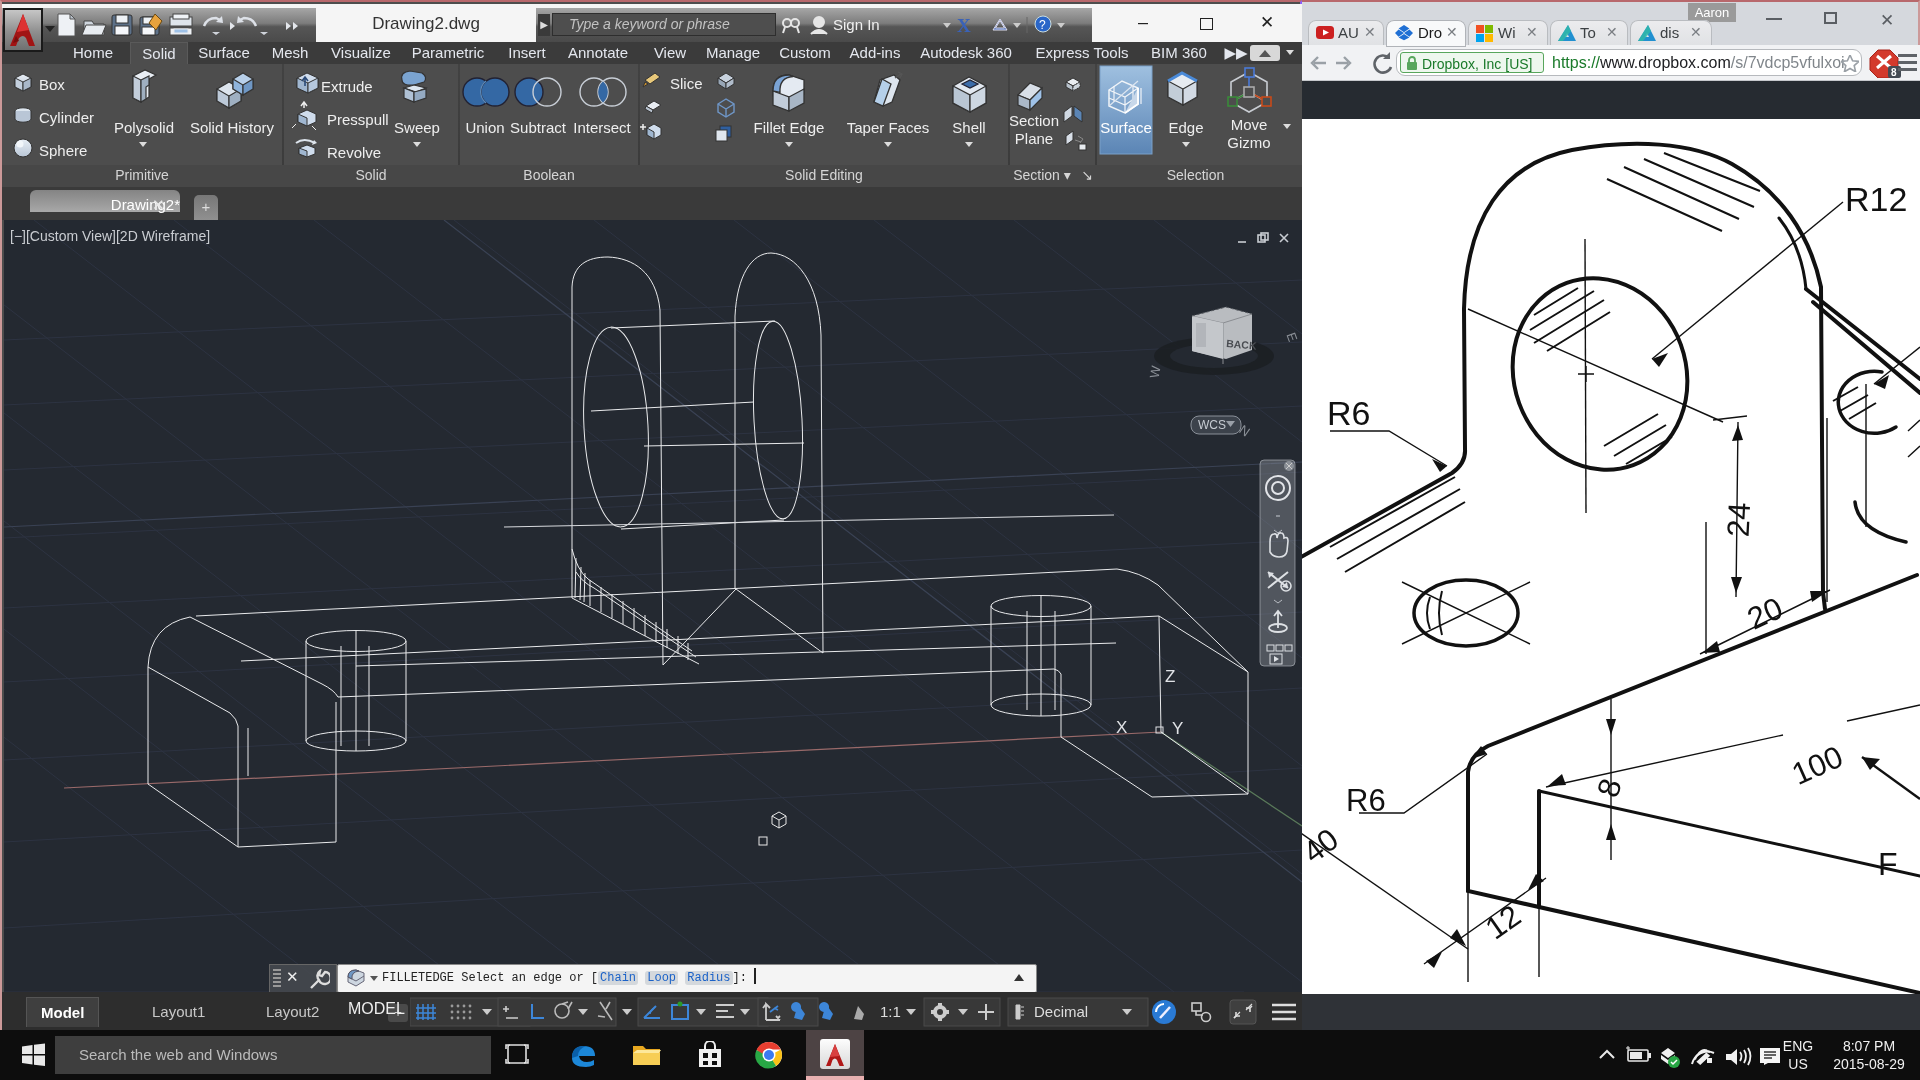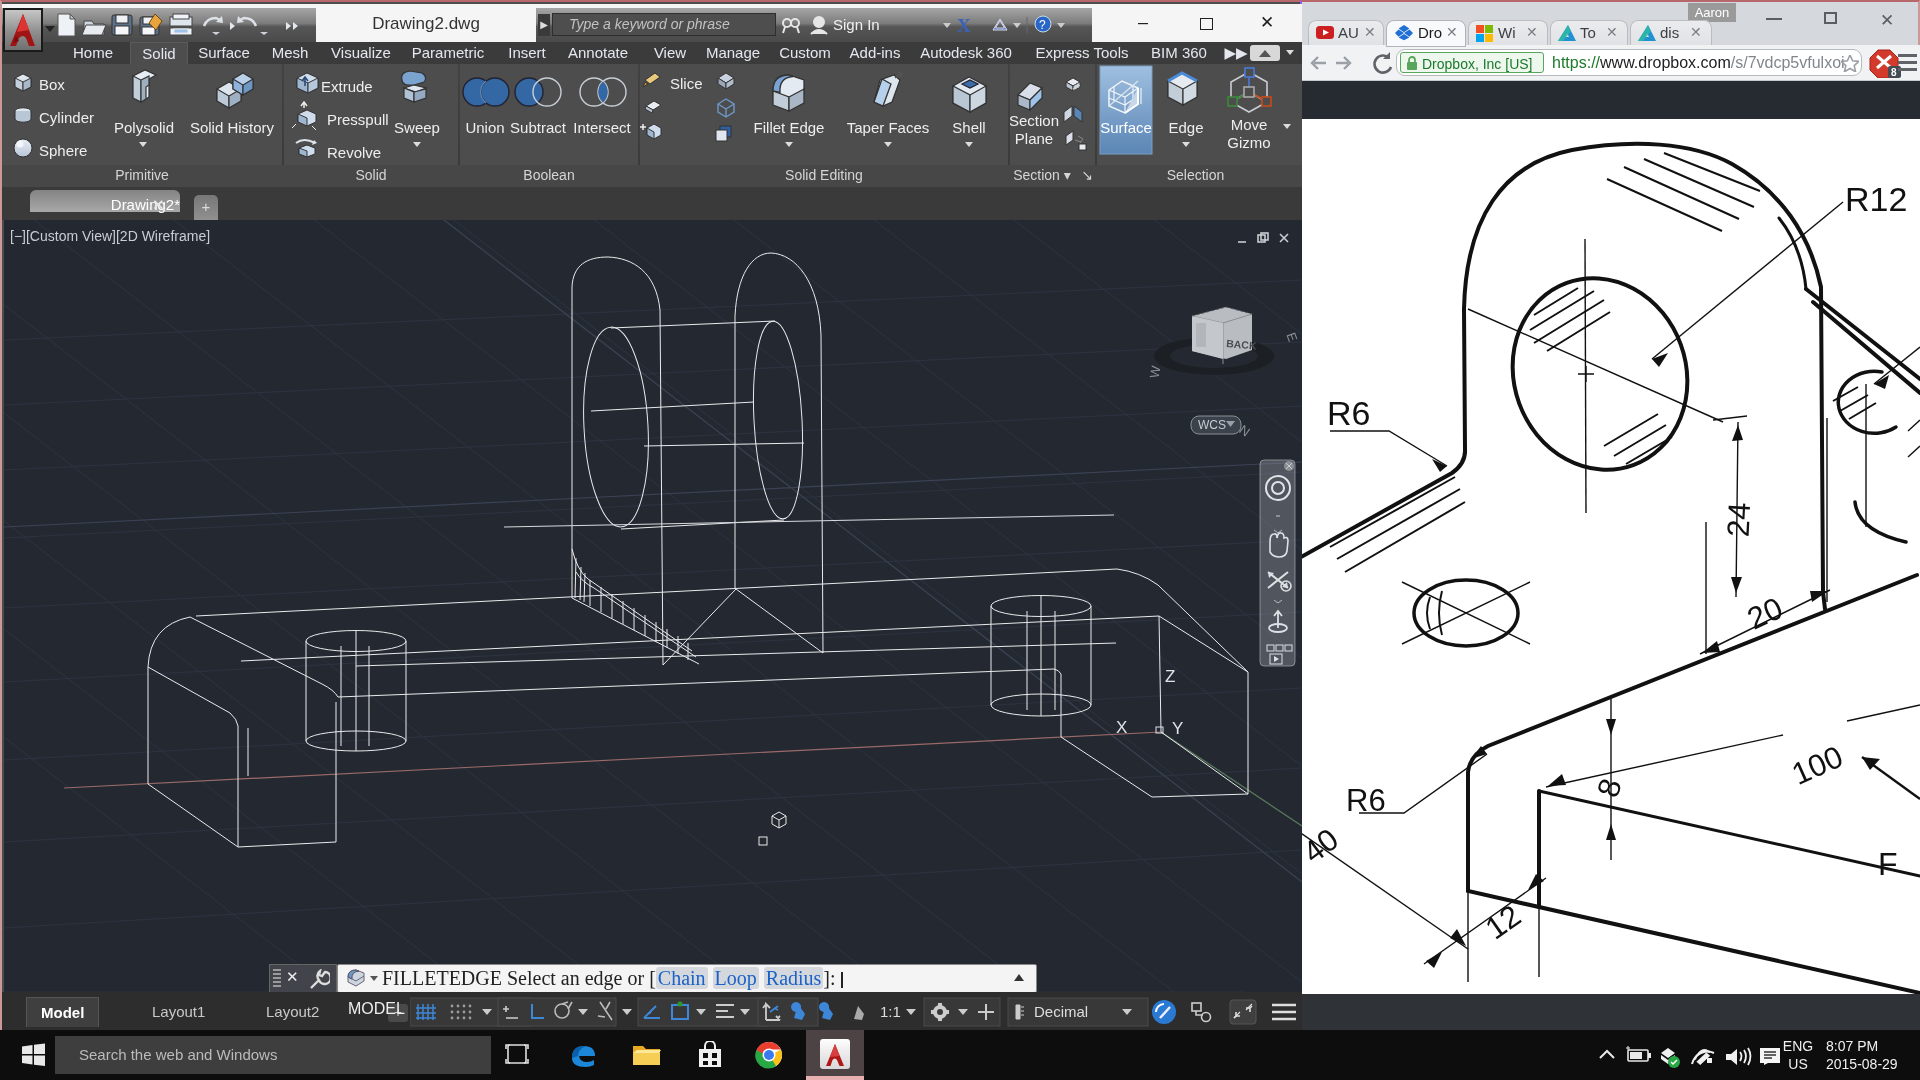--- a/index.html
+++ b/index.html
@@ -27,21 +27,21 @@
 
 #ftabs{position:absolute;left:0;top:185px;width:1302px;height:33px;background:#3a3a3a}
 #ftab1{position:absolute;left:28px;top:3px;width:150px;height:22px;background:linear-gradient(#848484,#a8a8a8);border-radius:6px 6px 0 0;color:#fff;font-size:15px;line-height:30px;text-align:right;}
 #ftabplus{position:absolute;left:192px;top:8px;width:24px;height:25px;background:linear-gradient(#777,#909090);border-radius:5px 5px 0 0;color:#ddd;text-align:center;line-height:24px;font-size:15px}
 
 #canvas{position:absolute;left:2px;top:218px;width:1298px;height:772px;background:#242931;overflow:hidden}
 #vplabel{position:absolute;left:6px;top:8px;color:#c9ccd1;font-size:14px}
 
 #cmdline{position:absolute;left:265px;top:744px;width:768px;height:29px}
 #cmdgrip{position:absolute;left:0;top:0;width:68px;height:29px;background:rgba(70,74,80,0.85);border:1px solid #666;color:#ddd}
-#cmdbox{position:absolute;left:68px;top:0;width:700px;height:29px;background:#f4f4f4;border:1px solid #888;border-radius:2px;font-family:Liberation Serif, serif;font-size:20px;color:#222;line-height:27px}
+#cmdbox{position:absolute;left:68px;top:0;width:700px;height:29px;background:#f4f4f4;border:1px solid #888;border-radius:2px;font-family:Liberation Mono, monospace;font-size:12px;color:#222;line-height:27px}
 .chip{background:#d4d8dc;color:#1b62c8;border-radius:3px;padding:0 2px}
 
 #botbar{position:absolute;left:0;top:990px;width:1302px;height:40px;background:#2d2d2d;color:#ddd}
 .ltab{position:absolute;top:5px;height:30px;line-height:30px;padding:0 14px;font-size:15px;color:#c8c8c8}
 
 #chrome{position:absolute;left:1302px;top:0;width:618px;height:1030px;background:#d5d8dd;border-top:2px solid #b8686c;border-right:2px solid #c99}
 #ctoolbar{position:absolute;left:0;top:43px;width:618px;height:36px;background:#f1f2f4;border-bottom:1px solid #c6c8cc}
 #dbheader{position:absolute;left:0;top:79px;width:618px;height:38px;background:#262b31}
 #dbcontent{position:absolute;left:0;top:117px;width:737px;height:875px;background:#fff}
 #dbfooter{position:absolute;left:0;top:992px;width:618px;height:36px;background:#2f3237}
@@ -800,15 +800,15 @@
           <path d="M107 18 l4 -13 5 1 -4 13z" fill="#f0f0f0" stroke="none" transform="rotate(30 110 12)"></path>
           <rect x="115" y="12" width="5" height="5" fill="#f0f0f0"></rect>
   <path d="M134 8 h5 l6 -5 v16 l-6 -5 h-5z" fill="#f0f0f0"></path>
           <path d="M148 6 q3 4 0 9 M152 4 q4 6 0 13 M156 2 q5 8 0 17" stroke="#f0f0f0" stroke-width="1.8" fill="none"></path>
   <rect x="168" y="2" width="20" height="15" fill="#f5f5f5"></rect>
           <path d="M172 19 l0 -3 6 0z" fill="#f5f5f5"></path>
           <path d="M172 6 h12 M172 9 h12 M172 12 h8" stroke="#333" stroke-width="1.5"></path>
  </svg>
  </g>
  <div class="abs" style="left:1778px;top:7px;width:40px;font-size:14px;color:#f0f0f0;text-align:center;line-height:18px">ENG<br>US</div>
- <div class="abs" style="left:1826px;top:7px;width:86px;font-size:14px;color:#f0f0f0;text-align:left;line-height:18px">8:07 PM<br>2015-08-29</div>
+ <div class="abs" style="left:1826px;top:7px;width:86px;font-size:14px;color:#f0f0f0;text-align:center;line-height:18px">8:07 PM<br>2015-08-29</div>
 </div>
 </div>
 
 </body></html>

